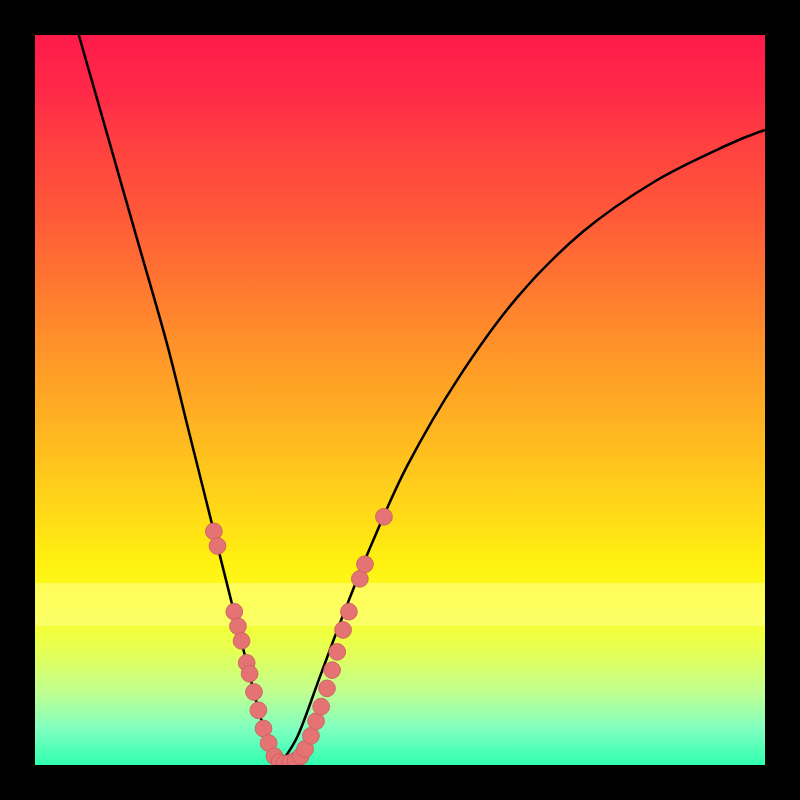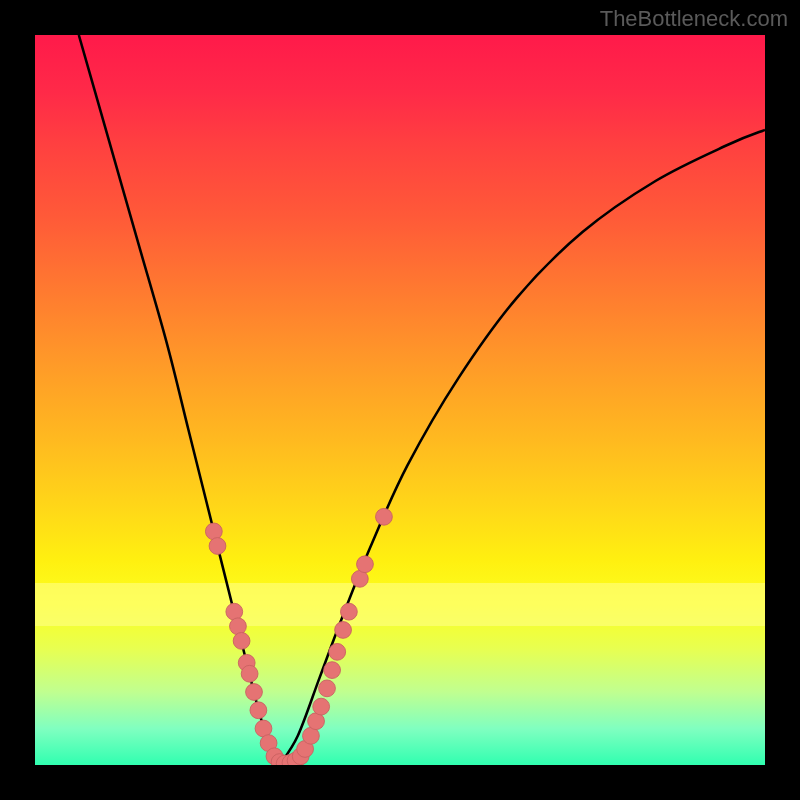--- a/index.html
+++ b/index.html
@@ -61,21 +61,20 @@
       position: absolute;
       inset: 0;
       width: 100%;
       height: 100%;
     }
   </style>
 </head>
 <body>
 
 <div class="container">
-  <div class="watermark">TheBottleneck.com</div>
   <div class="plot-area">
     <div class="gradient-bg"></div>
     <div class="highlight-band"></div>
     <svg class="curves" viewBox="0 0 100 100" preserveAspectRatio="none">
       <path id="curve-left" fill="none" stroke="#000" stroke-width="0.35" d="M6,0 C6.67,2.33 8.67,9.33 10.00,14.00 C11.33,18.67 12.67,23.33 14.00,28.00 C15.33,32.67 16.83,37.67 18.00,42.00 C19.17,46.33 20.08,50.33 21.00,54.00 C21.92,57.67 22.75,61.00 23.50,64.00 C24.25,67.00 24.83,69.33 25.50,72.00 C26.17,74.67 26.92,77.67 27.50,80.00 C28.08,82.33 28.50,84.00 29.00,86.00 C29.50,88.00 30.00,90.17 30.50,92.00 C31.00,93.83 31.50,95.67 32.00,97.00 C32.50,98.33 33.25,99.50 33.50,100.00"></path>
       <path id="curve-right" fill="none" stroke="#000" stroke-width="0.35" d="M33.5,100 C33.92,99.33 35.08,98.00 36.00,96.00 C36.92,94.00 38.00,90.67 39.00,88.00 C40.00,85.33 40.83,83.00 42.00,80.00 C43.17,77.00 44.50,73.50 46.00,70.00 C47.50,66.50 49.00,62.83 51.00,59.00 C53.00,55.17 55.50,50.83 58.00,47.00 C60.50,43.17 63.17,39.33 66.00,36.00 C68.83,32.67 71.83,29.67 75.00,27.00 C78.17,24.33 81.67,22.00 85.00,20.00 C88.33,18.00 92.50,16.17 95.00,15.00 C97.50,13.83 99.17,13.33 100.00,13.00"></path>
       <g id="markers">
           <ellipse cx="24.5" cy="68" rx="1.15" ry="1.15" fill="#e57373" stroke="#c86060" stroke-width="0.12"></ellipse>
           <ellipse cx="25" cy="70" rx="1.15" ry="1.15" fill="#e57373" stroke="#c86060" stroke-width="0.12"></ellipse>
           <ellipse cx="27.3" cy="79" rx="1.15" ry="1.15" fill="#e57373" stroke="#c86060" stroke-width="0.12"></ellipse>

